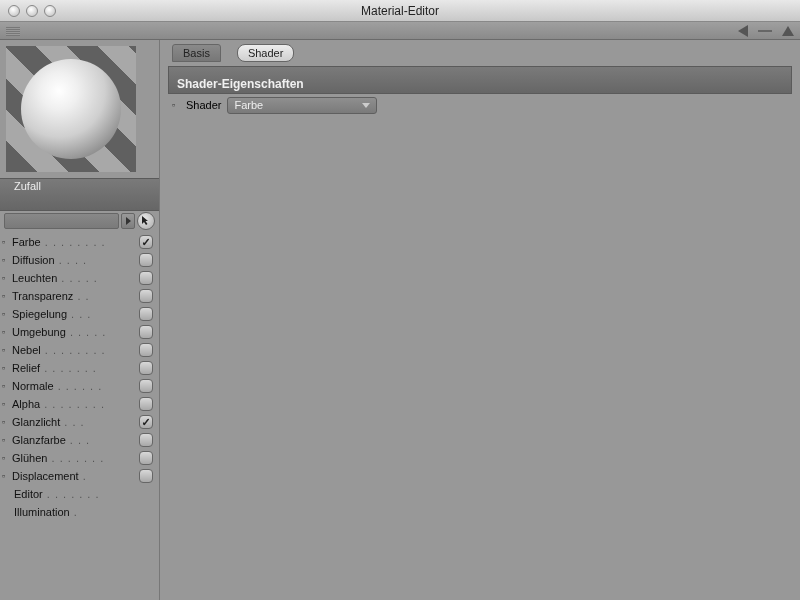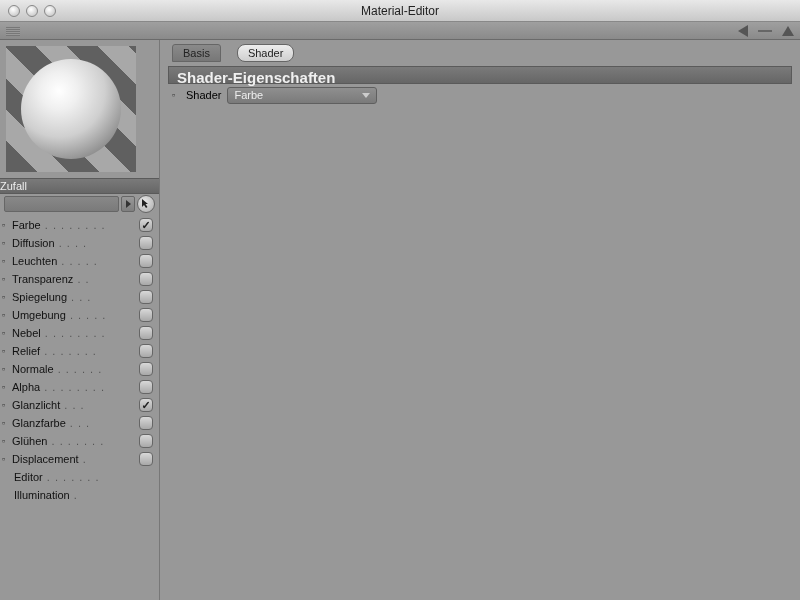--- a/index.html
+++ b/index.html
@@ -16,21 +16,21 @@
 .nav-tri { width: 0; height: 0; border-top: 6px solid transparent; border-bottom: 6px solid transparent; }
 .nav-left { border-right: 10px solid #555; }
 .nav-up { border-left: 6px solid transparent; border-right: 6px solid transparent; border-bottom: 10px solid #555; border-top: none; width: 0; height: 0; }
 
 .main { display: flex; height: 560px; }
 .sidebar { width: 160px; background: #989898; border-right: 1px solid #777; display: flex; flex-direction: column; }
 .preview { width: 130px; height: 126px; margin: 6px; position: relative; background: #888; }
 .stripes { position: absolute; inset: 0; background: repeating-linear-gradient(45deg, #606060 0 22px, #a8a8a8 22px 44px); }
 .sphere { position: absolute; left: 50%; top: 50%; width: 100px; height: 100px; transform: translate(-50%, -50%); border-radius: 50%; background: radial-gradient(circle at 38% 32%, #ffffff 0%, #f0f0f0 20%, #cfcfcf 50%, #8a8a8a 80%, #606060 100%); }
 
-.name-bar { height: 16px; background: linear-gradient(#7a7a7a, #666); color: #eee; font-size: 11px; padding: 1px 0; border-top: 1px solid #5a5a5a; border-bottom: 1px solid #5a5a5a; }
+.name-bar { height: 33px; background: linear-gradient(#7a7a7a, #666); color: #eee; font-size: 11px; padding: 1px 14px; border-top: 1px solid #5a5a5a; border-bottom: 1px solid #5a5a5a; }
 .action-row { height: 20px; display: flex; align-items: center; padding: 2px 4px; gap: 2px; }
 .action-field { flex: 1; height: 16px; background: linear-gradient(#888, #7a7a7a); border: 1px solid #666; border-radius: 2px; }
 .tri-btn { width: 14px; height: 16px; background: linear-gradient(#999, #7f7f7f); border: 1px solid #666; display: flex; align-items: center; justify-content: center; border-radius: 2px; }
 .tri-btn span { width: 0; height: 0; border-top: 4px solid transparent; border-bottom: 4px solid transparent; border-left: 5px solid #333; }
 .arrow-btn { width: 18px; height: 18px; border-radius: 50%; background: radial-gradient(circle at 40% 35%, #e8e8e8, #aaa); border: 1px solid #666; display: flex; align-items: center; justify-content: center; }
 .arrow-btn svg { width: 12px; height: 12px; }
 
 .channels { padding: 2px 0 4px 0; }
 .ch { display: flex; align-items: center; height: 18px; font-size: 11px; color: #111; padding: 0 6px 0 2px; }
 .ch .exp { width: 8px; font-size: 9px; color: #333; margin-right: 2px; }
@@ -38,21 +38,21 @@
 .ch .dots { letter-spacing: 1px; color: #555; }
 .cb { width: 14px; height: 14px; border-radius: 4px; background: linear-gradient(#d8d8d8, #a8a8a8); border: 1px solid #666; display: flex; align-items: center; justify-content: center; flex-shrink: 0; }
 .cb.checked::after { content: "✓"; font-size: 11px; color: #222; font-weight: bold; }
 .sub { padding-left: 14px; }
 
 .content { flex: 1; background: #989898; padding: 4px 8px; }
 .tabs { display: flex; gap: 16px; margin-bottom: 4px; margin-left: 4px; }
 .tab { font-size: 11px; padding: 2px 10px; background: linear-gradient(#8a8a8a, #777); border: 1px solid #666; border-radius: 3px 3px 0 0; color: #222; }
 .tab.active { background: linear-gradient(#ededed, #cfcfcf); border-radius: 8px; }
 
-.section-head { height: 18px; background: linear-gradient(#7a7a7a, #666); color: #f0f0f0; font-size: 15px; font-weight: bold; padding: 2px 8px; border: 1px solid #5a5a5a; }
+.section-head { height: 28px; background: linear-gradient(#7a7a7a, #666); color: #f0f0f0; font-size: 12px; font-weight: bold; padding: 10px 8px; border: 1px solid #5a5a5a; }
 .prop-row { display: flex; align-items: center; height: 22px; padding: 3px 4px; font-size: 11px; gap: 6px; }
 .prop-row .exp { width: 8px; font-size: 9px; color: #333; }
 .select { height: 17px; width: 150px; background: linear-gradient(#8f8f8f, #7a7a7a); border: 1px solid #5f5f5f; border-radius: 3px; display: flex; align-items: center; justify-content: space-between; padding: 0 6px; color: #eee; font-size: 11px; }
 .select .chev { width: 0; height: 0; border-left: 4px solid transparent; border-right: 4px solid transparent; border-top: 5px solid #ccc; }
 </style>
 </head>
 <body>
 
 <div class="titlebar">
   <div class="traffic">

